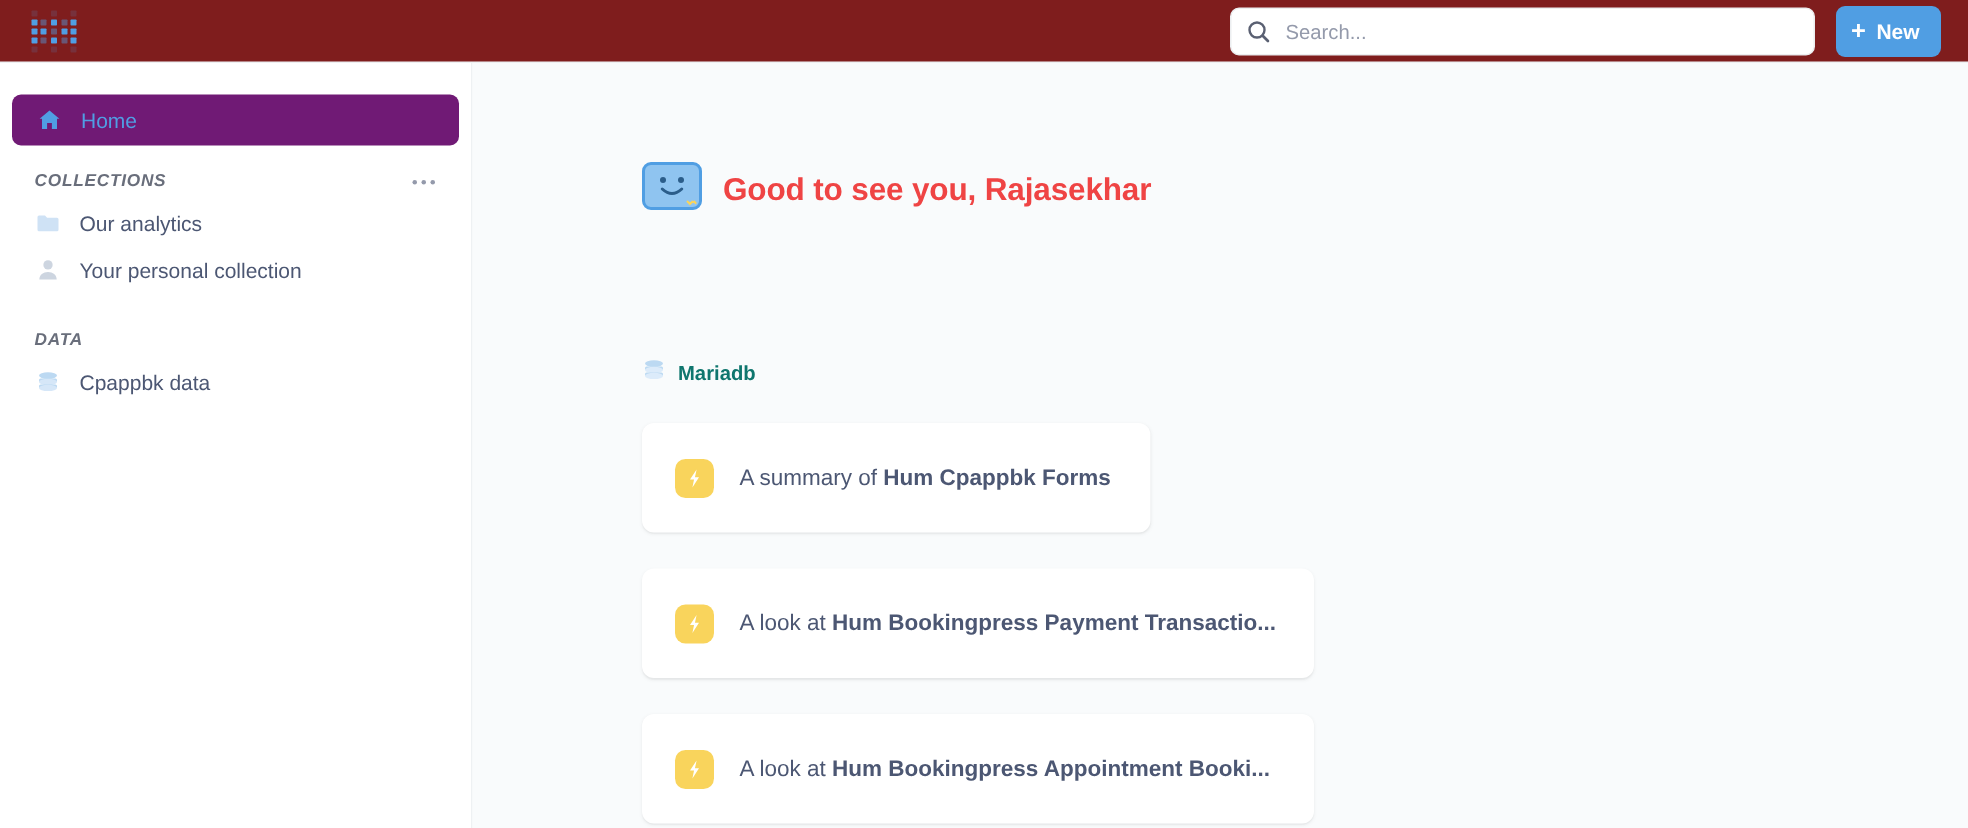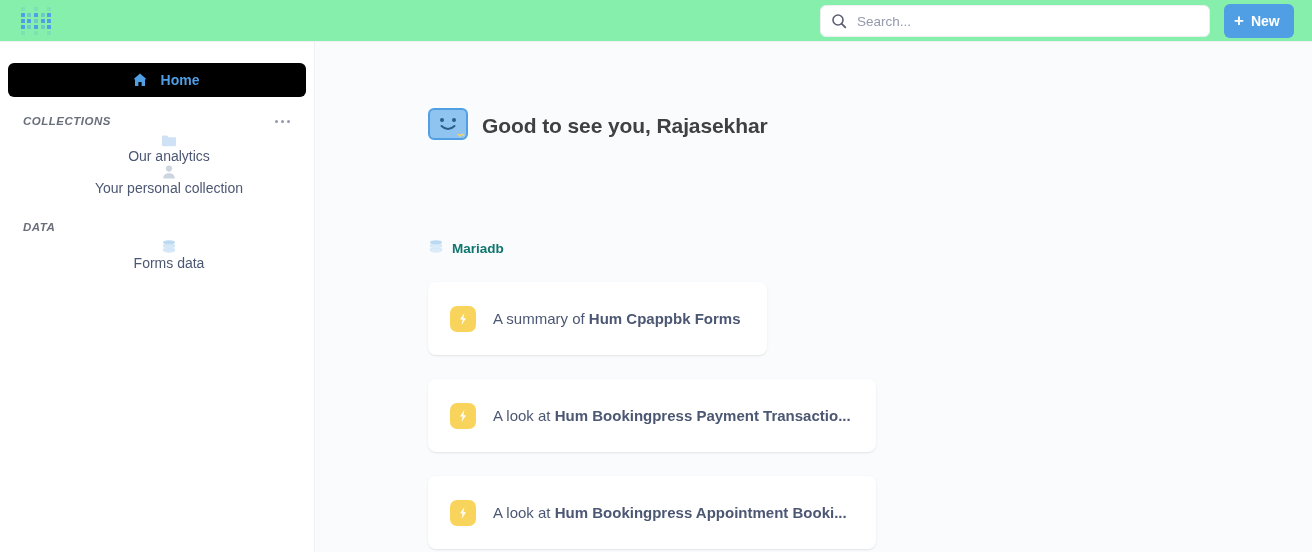--- a/index.html
+++ b/index.html
@@ -16,21 +16,21 @@
     color: #4c5773;
     -webkit-font-smoothing: antialiased;
   }
 
   
   .topbar {
     position: absolute;
     top: 0; left: 0;
     width: 1312px;
     height: 42px;
-    background: #86efac;
+    background: #7f1d1d;
     border-bottom: 1px solid #eef1f3;
     display: flex;
     align-items: center;
     z-index: 10;
   }
 
   .logo {
     position: absolute;
     left: 20px;
     top: 6px;
@@ -124,24 +124,23 @@
     height: 34px;
     margin: 0 8px;
     padding: 0 0 0 17px;
     border-radius: 6px;
     font-size: 14px;
     color: #4c5773;
     cursor: pointer;
     gap: 13px;
   }
   .nav-item.active {
-    background: #000000;
+    background: #701a75;
     color: #509ee3;
-    font-weight: bold;
-    justify-content: center;
+    font-weight: normal;
   }
   .nav-item .ico { width: 16px; height: 16px; display: flex; align-items: center; justify-content: center; }
 
   .section-head {
     display: flex;
     align-items: center;
     justify-content: space-between;
     margin: 18px 22px 6px 23px;
     font-size: 11.5px;
     font-weight: bold;
@@ -159,26 +158,26 @@
   .dots span {
     width: 3px; height: 3px;
     background: #949aab;
     border-radius: 50%;
     display: block;
   }
 
   .coll-item {
     display: flex;
     align-items: center;
+    gap: 13px;
     height: 31px;
     padding-left: 24px;
     font-size: 14px;
     color: #4c5773;
     cursor: pointer;
-    flex-direction: column;
   }
   .coll-item .ico { width: 16px; height: 16px; display: flex; align-items: center; justify-content: center; }
 
   
   .main {
     position: absolute;
     top: 42px;
     left: 315px;
     width: 997px;
     height: 510px;
@@ -190,21 +189,21 @@
     position: absolute;
     left: 113px;
     top: 66px;
     display: flex;
     align-items: center;
     gap: 14px;
   }
   .greeting h1 {
     font-size: 21px;
     font-weight: bold;
-    color: #404040;
+    color: #ef4444;
     letter-spacing: -0.1px;
   }
 
   .explore-label {
     position: absolute;
     left: 113px;
     top: 197px;
     display: flex;
     align-items: center;
     gap: 8px;
@@ -351,21 +350,21 @@
   <div class="coll-item">
     <span class="ico">
       <svg width="16" height="16" viewBox="0 0 16 16">
         <ellipse cx="8" cy="3.4" rx="6" ry="2.2" fill="#bcd9f2"></ellipse>
         <rect x="2" y="5.4" width="12" height="2.4" rx="1" fill="#bcd9f2"></rect>
         <ellipse cx="8" cy="7.6" rx="6" ry="2.1" fill="#d6e7f8"></ellipse>
         <rect x="2" y="9.4" width="12" height="2.4" rx="1" fill="#bcd9f2"></rect>
         <ellipse cx="8" cy="11.6" rx="6" ry="2.1" fill="#d6e7f8"></ellipse>
       </svg>
     </span>
-    <span>Forms data</span>
+    <span>Cpappbk data</span>
   </div>
 </div>
 
 <div class="main">
 
   <div class="greeting">
     <span>
       <svg width="40" height="32" viewBox="0 0 40 32">
         <rect x="1" y="1" width="38" height="30" rx="5" fill="#8fc4f0" stroke="#509ee3" stroke-width="2"></rect>
         <circle cx="14" cy="12" r="2" fill="#2b5d8a"></circle>

